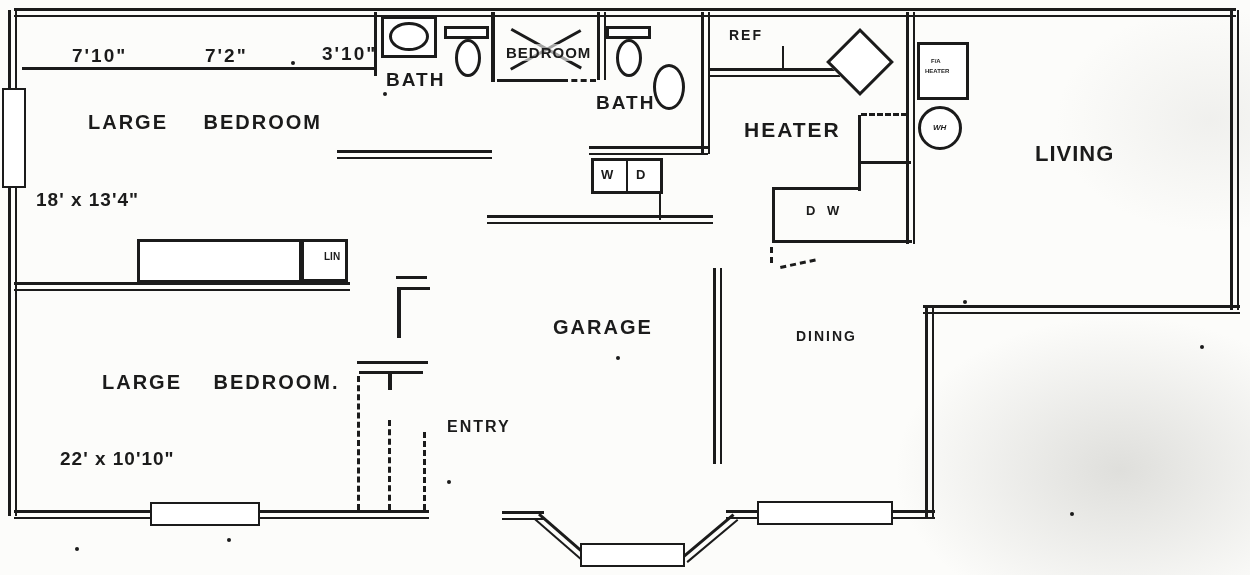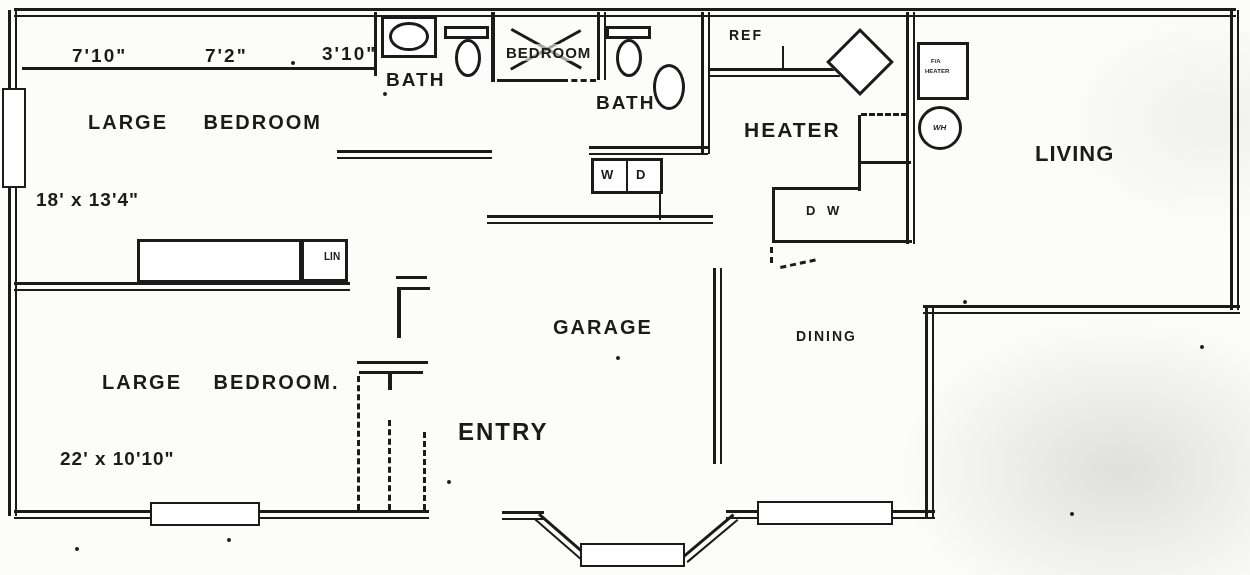--- a/index.html
+++ b/index.html
@@ -110,21 +110,21 @@
   <div class="box" style="left:917px;top:42px;width:52px;height:58px;"></div>
   <div class="t" style="left:931px;top:58px;font-size:6px;letter-spacing:0;">F/A</div>
   <div class="t" style="left:925px;top:68px;font-size:6px;letter-spacing:0;">HEATER</div>
   <div class="oval" style="left:918px;top:106px;width:44px;height:44px;"></div>
   <div class="t" style="left:933px;top:123px;font-size:8px;letter-spacing:0;font-style:italic;">WH</div>
 
   <div class="t" style="left:1035px;top:141px;font-size:22px;letter-spacing:1px;">LIVING</div>
 
   <div class="t" style="left:553px;top:316px;font-size:20px;">GARAGE</div>
   <div class="t" style="left:776px;top:328px;font-size:14px;margin-left:20px;">DINING</div>
-  <div class="t" style="left:458px;top:418px;font-size:24px;">ENTRY</div>
+  <div class="t" style="left:447px;top:418px;font-size:16px;">ENTRY</div>
   <div class="dv" style="left:713px;top:268px;height:196px;"></div>
 
   <div class="sh" style="left:396px;top:276px;width:31px;"></div>
   <div class="sh" style="left:397px;top:287px;width:33px;"></div>
   <div class="sv" style="left:397px;top:290px;height:48px;width:4px;"></div>
   <div class="sh" style="left:357px;top:361px;width:71px;"></div>
   <div class="sh" style="left:359px;top:371px;width:64px;"></div>
   <div class="sv" style="left:388px;top:374px;height:16px;width:4px;"></div>
   <div class="dashv" style="left:357px;top:376px;height:134px;"></div>
   <div class="dashv" style="left:388px;top:420px;height:90px;"></div>

